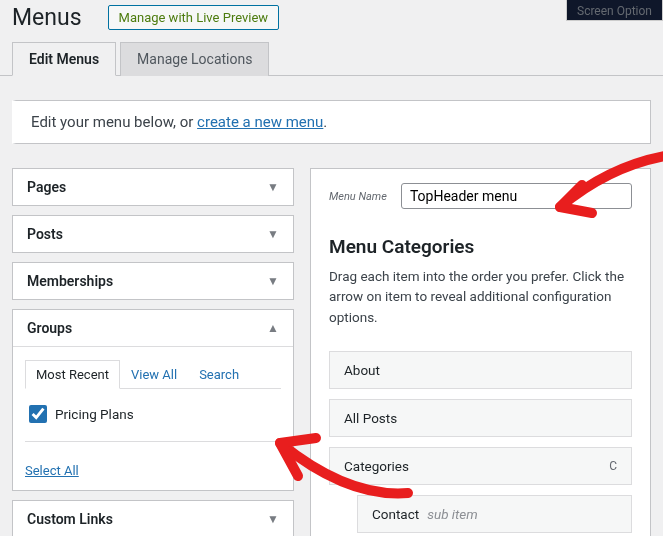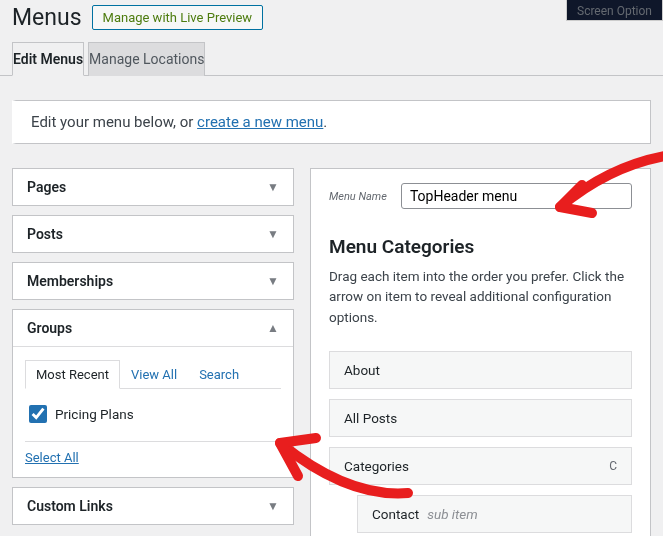--- a/index.html
+++ b/index.html
@@ -1,39 +1,39 @@
 <!DOCTYPE html>
 <html><head>
 <meta charset="utf-8">
 <style>
   * { box-sizing: border-box; margin: 0; padding: 0; font-family: -apple-system, BlinkMacSystemFont, "Segoe UI", Roboto, sans-serif; }
   body { background: #f0f0f1; color: #1d2327; overflow: hidden; width: 663px; height: 536px; position: relative; }
-  .header-row { display: flex; align-items: center; gap: 10px; padding: 4px 12px 10px; }
+  .header-row { display: flex; align-items: center; gap: 26px; padding: 4px 12px 10px; }
   .page-title { font-size: 23px; font-weight: 400; color: #1d2327; }
   .btn-preview { background: #f6f7f7; border: 1px solid #0071a1; color: #4d7c0f; padding: 4px 10px; font-size: 13px; cursor: pointer; border-radius: 2px; }
   .screen-opts { position: absolute; top: 0; right: 0; background: #0f172a; border: 1px solid #ccc; border-top: none; padding: 4px 10px 2px; font-size: 12px; color: #646970; cursor: pointer; }
   .tabs { display: flex; border-bottom: 1px solid #c3c4c7; padding-left: 12px; margin-bottom: 24px; }
-  .tab { background: #dcdcde; border: 1px solid #c3c4c7; border-bottom: none; padding: 8px 0; font-size: 14px; color: #50575e; margin-right: 4px; cursor: pointer; position: relative; top: 1px; }
+  .tab { background: #dcdcde; border: 1px solid #c3c4c7; border-bottom: none; padding: 8px 16px; font-size: 14px; color: #50575e; margin-right: 4px; cursor: pointer; position: relative; top: 1px; }
   .tab.active { background: #f0f0f1; border-bottom: 1px solid #f0f0f1; font-weight: 600; color: #1d2327; }
   .notice { margin: 0 12px 24px; padding: 12px 15px; background: #fff; border: 1px solid #c3c4c7; border-left: 4px solid #fff; font-size: 15px; color: #3c434a; }
   .notice a { color: #2271b1; text-decoration: underline; cursor: pointer; }
   .cols { display: flex; padding: 0 12px; gap: 16px; }
   .left { width: 282px; flex-shrink: 0; }
   .right { flex: 1; }
   .acc { background: #fff; border: 1px solid #c3c4c7; margin-bottom: 9px; }
   .acc-head { display: flex; justify-content: space-between; align-items: center; padding: 10px 14px; font-size: 14px; font-weight: 600; cursor: pointer; }
   .acc-head .tri { color: #787c82; font-size: 12px; }
   .acc-body { border-top: 1px solid #dcdcde; padding: 12px; }
   .mini-tabs { display: flex; gap: 0; margin-bottom: 10px; border-bottom: 1px solid #dcdcde; }
   .mini-tab { padding: 6px 10px; font-size: 13px; color: #2271b1; cursor: pointer; border: 1px solid transparent; border-bottom: none; position: relative; top: 1px; }
   .mini-tab.active { border-color: #dcdcde; background: #fff; color: #1d2327; border-bottom: 1px solid #fff; }
   .check-row { display: flex; align-items: center; gap: 8px; padding: 6px 4px 14px; }
   .check-row input { width: 18px; height: 18px; accent-color: #2271b1; }
   .check-row label { font-size: 13.5px; }
-  .acc-foot { display: flex; justify-content: space-between; align-items: center; border-top: 1px solid #dcdcde; padding-top: 8px; margin-top: 4px; }
+  .acc-foot { display: flex; justify-content: space-between; align-items: center; border-top: 1px solid #dcdcde; padding-top: 21px; margin-top: 4px; }
   .link-sm { color: #2271b1; text-decoration: underline; font-size: 13px; cursor: pointer; }
   .btn-add { background: #f6f7f7; border: 1px solid #c3c4c7; color: #50575e; padding: 4px 12px; font-size: 13px; cursor: pointer; border-radius: 2px; }
   .menu-settings { background: #fff; border: 1px solid #c3c4c7; padding: 14px 18px; }
   .name-row { display: flex; align-items: center; gap: 14px; margin-bottom: 26px; }
   .name-lbl { font-style: italic; color: #646970; font-size: 11px; }
   .name-input { flex: 1; padding: 4px 8px; font-size: 14px; border: 1px solid #8c8f94; border-radius: 3px; background: #fff; }
   .struct-title { font-size: 19px; font-weight: 600; margin-bottom: 8px; }
   .struct-desc { font-size: 13.5px; color: #3c434a; line-height: 1.5; margin-bottom: 24px; }
   .mi { background: #f6f7f7; border: 1px solid #dcdcde; margin-bottom: 10px; padding: 10px 14px; font-size: 13.5px; display: flex; align-items: center; gap: 8px; }
   .mi.indent1 { margin-left: 28px; }

